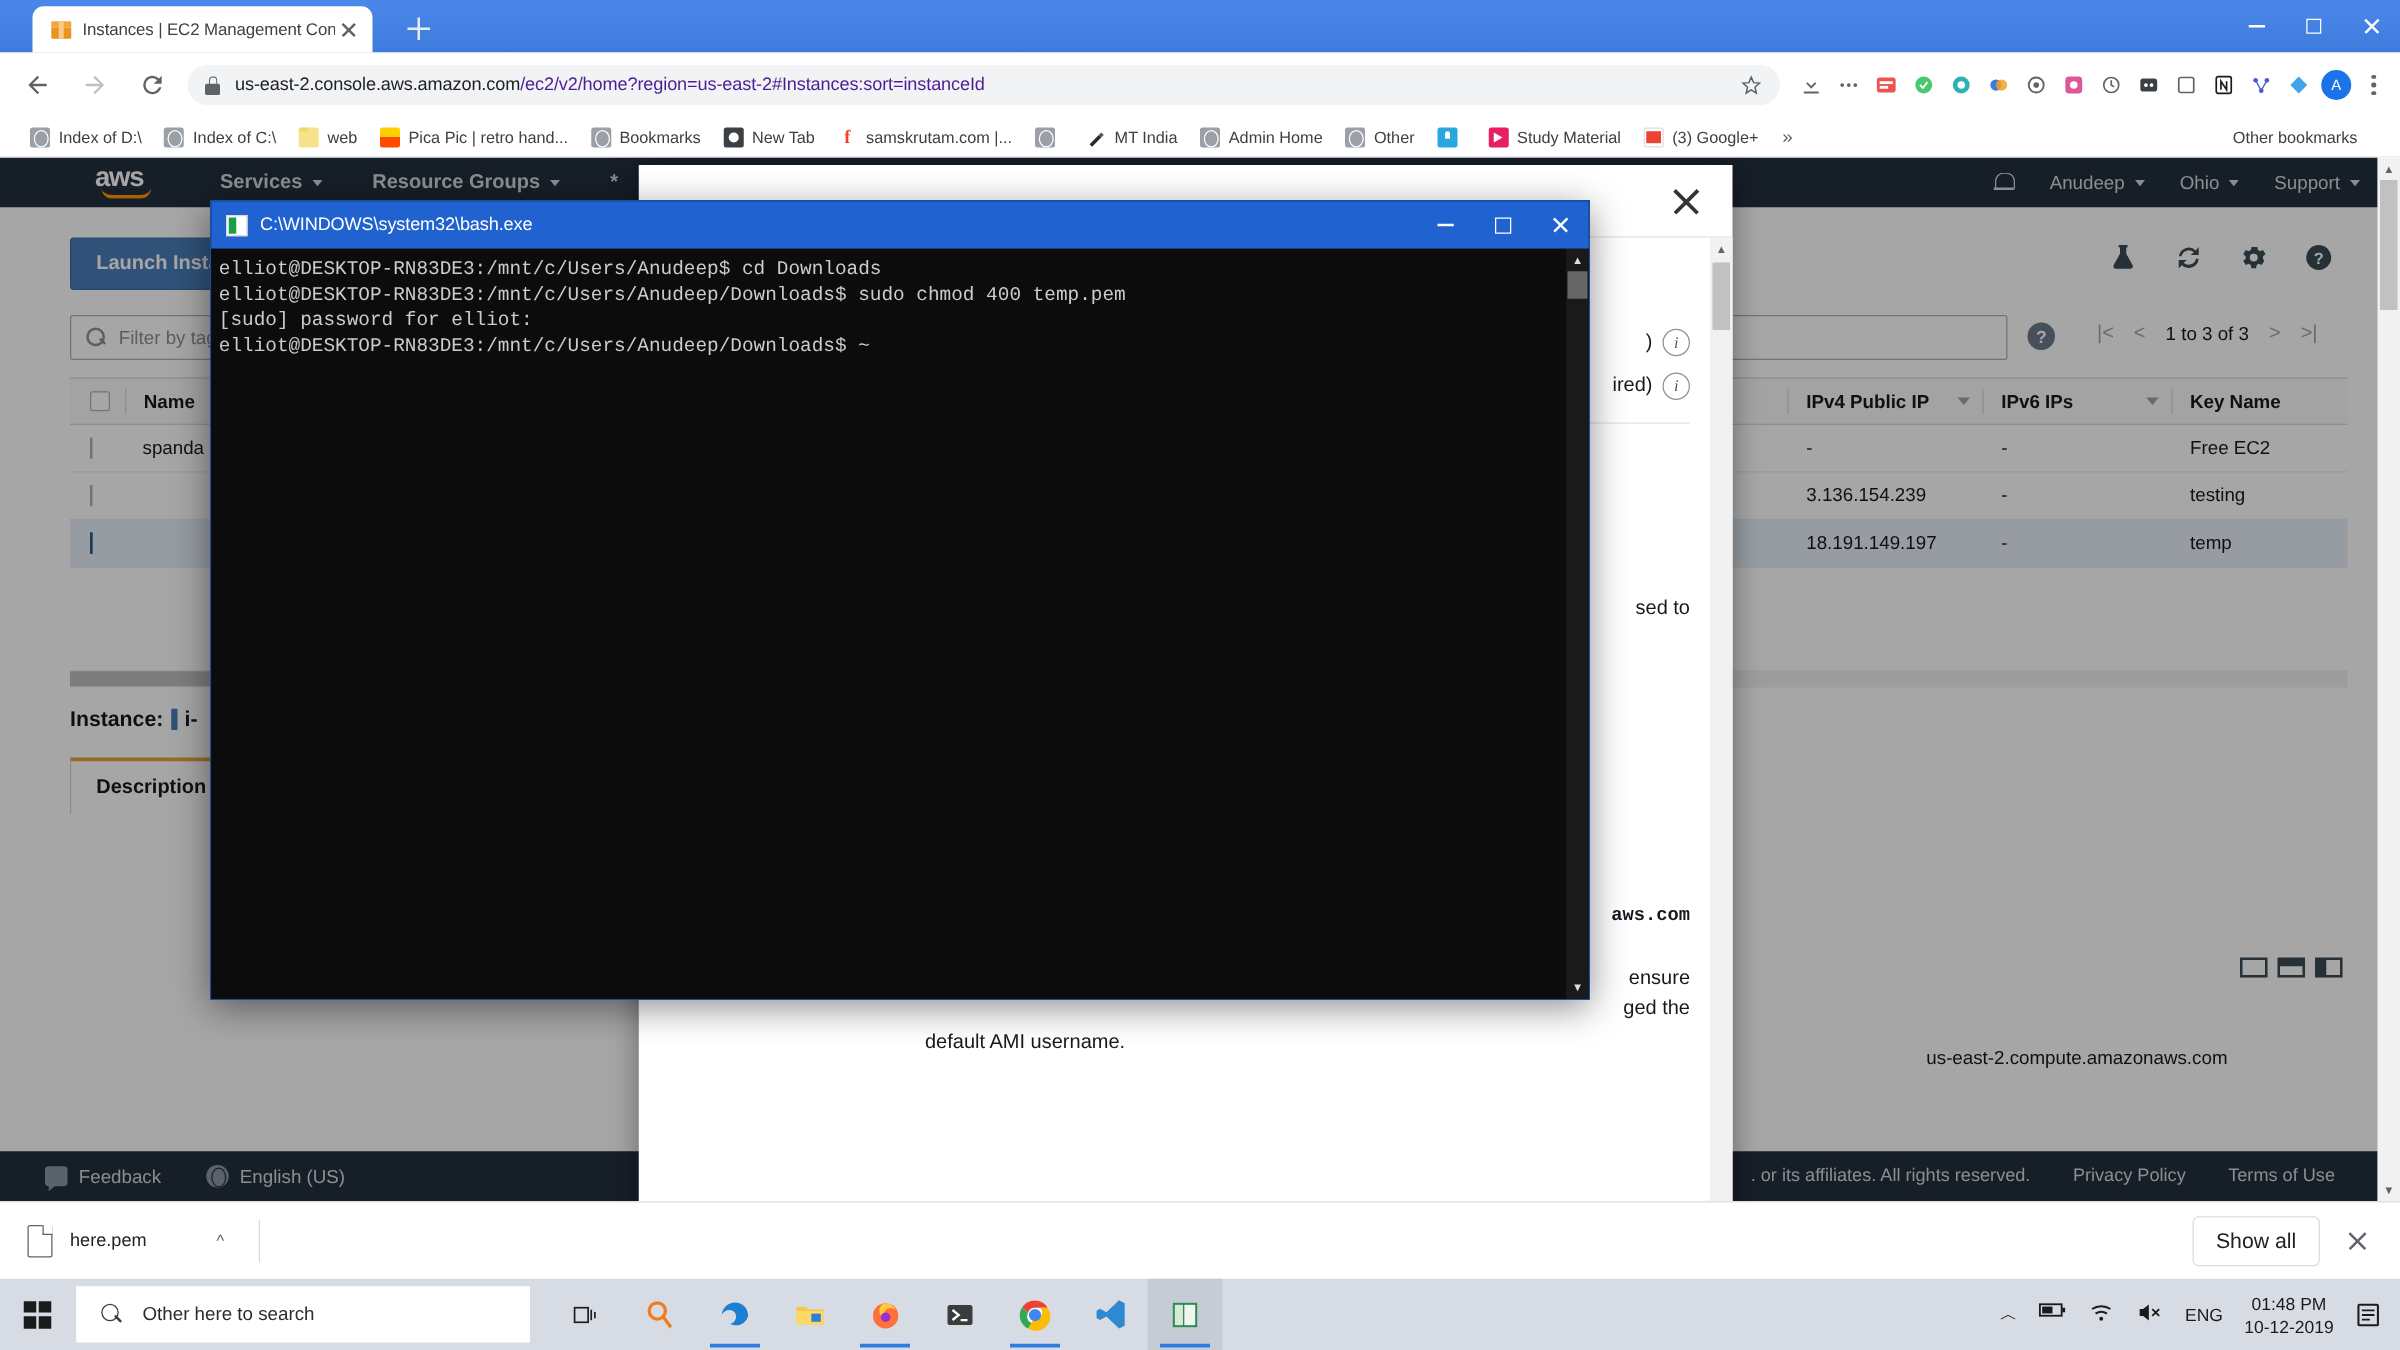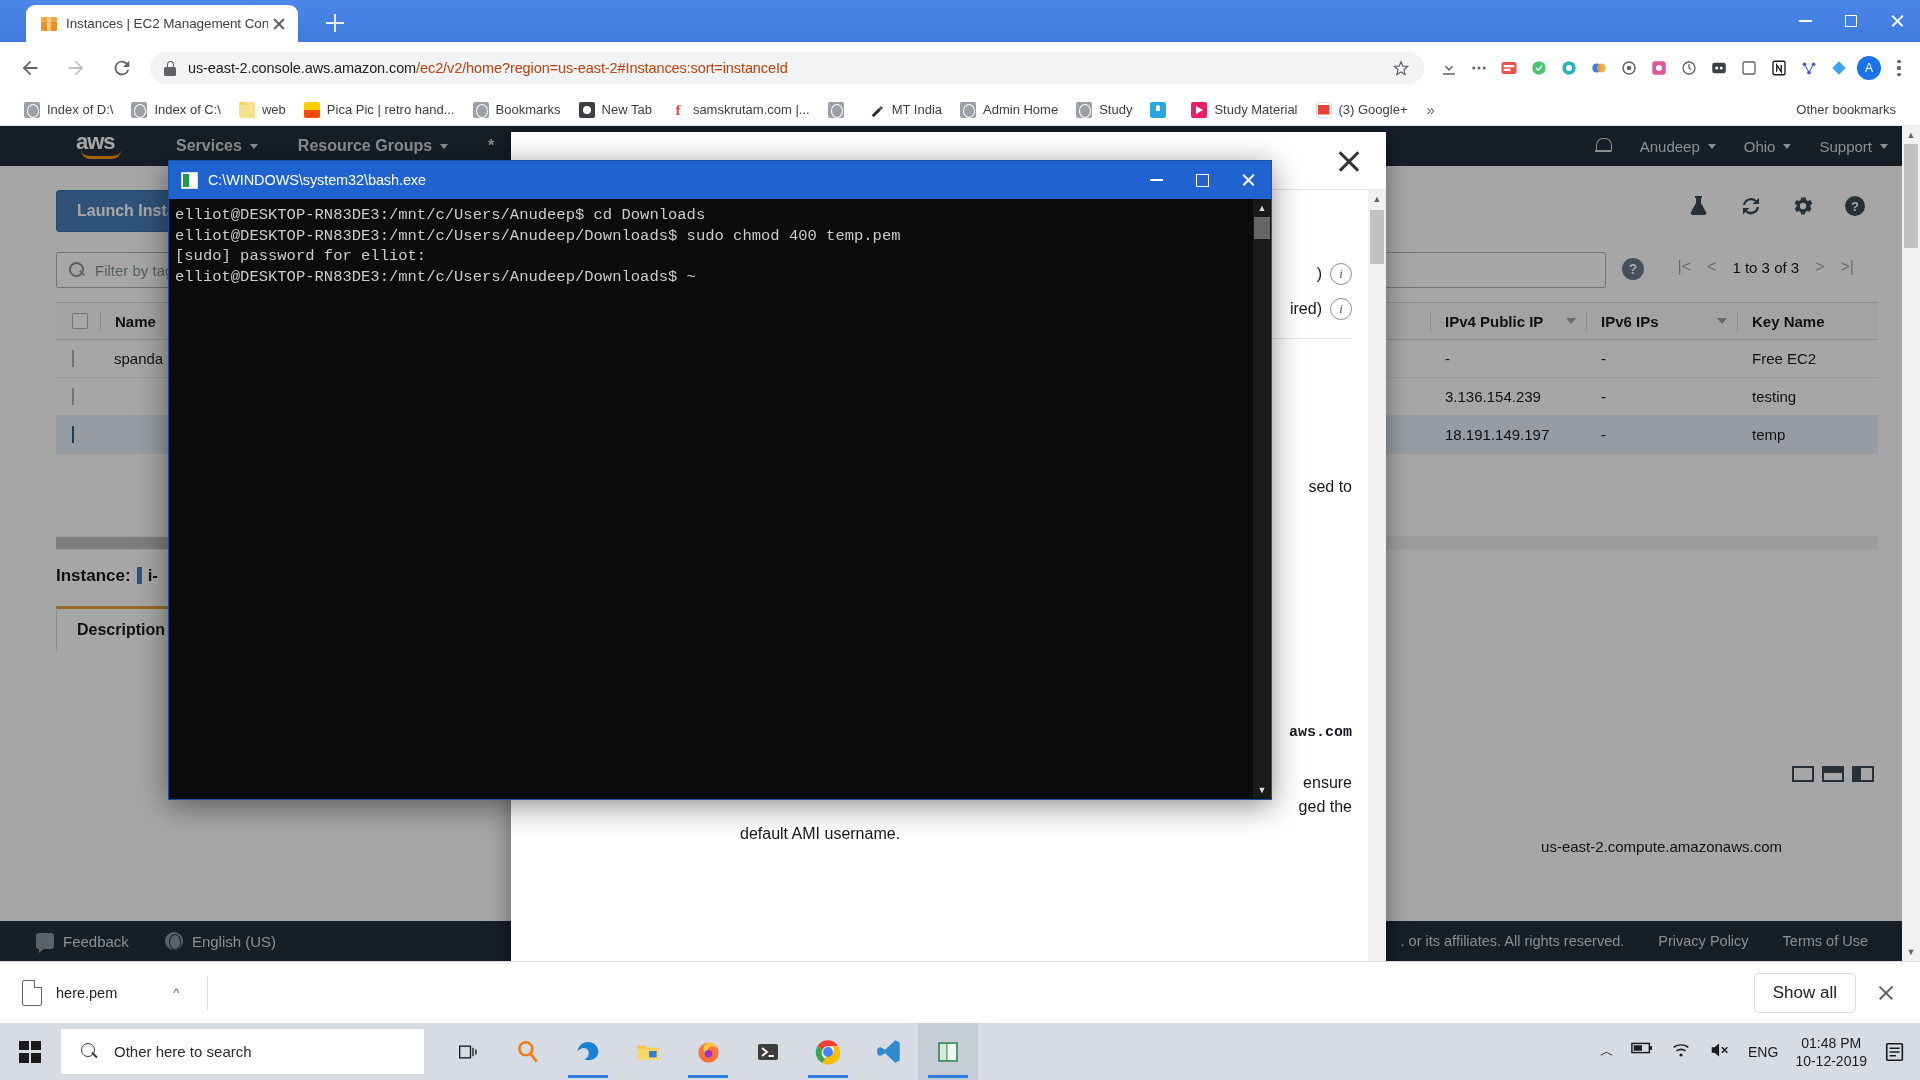--- a/index.html
+++ b/index.html
@@ -63,21 +63,21 @@
   .nav-btn:first-child { margin-left:10px; }
   .omnibox {
     flex:1; height:32px; background:#f1f3f4; border-radius:16px;
     margin:0 10px 0 8px; display:flex; align-items:center; padding:0 14px;
     position:relative;
   }
   .lock-icon { width:12px; height:15px; position:relative; margin-right:12px; flex:none;}
   .lock-icon .shackle { position:absolute; left:2.5px; top:0; width:7px; height:7px; border:1.7px solid #5f6368; border-bottom:none; border-radius:4px 4px 0 0;}
   .lock-icon .body { position:absolute; left:0; top:6px; width:12px; height:9px; background:#5f6368; border-radius:1.5px;}
   .url-text { font-size:14.5px; color:#202124; white-space:nowrap; overflow:hidden; letter-spacing:-0.1px; }
-  .url-text .dim { color:#c2410c; }
+  .url-text .dim { color:#4c1d95; }
   .star-icon { width:18px; height:18px; margin-left:auto; flex:none;}
   .tb-icons { display:flex; align-items:center; gap:0px; padding-right:6px; }
   .tb-ic { width:30px; height:30px; display:flex; align-items:center; justify-content:center; position:relative; flex:none;}
   .tb-ic svg { display:block; }
   .profile-av { width:24px; height:24px; border-radius:50%; background:#1a73e8; display:flex; align-items:center; justify-content:center; color:#fff; font-size:12px; }
   .menu-dots { display:flex; flex-direction:column; gap:3px; align-items:center;}
   .menu-dots i { width:3.2px; height:3.2px; border-radius:50%; background:#5f6368; display:block;}
 
   .bookmarks-bar {
     position:absolute; left:0; top:94px; width:1920px; height:32px;
@@ -98,21 +98,21 @@
   .bm-newtab::after{content:"";position:absolute;left:4px;top:4px;width:8px;height:8px;border-radius:50%;background:#fff;}
   .bm-sams { color:#ef4136; font-weight:bold; font-size:15px; text-align:center; line-height:16px; font-family:"Liberation Serif",serif;}
   .bm-mt { background:transparent;}
   .bm-tele { background:#29a8e0; border-radius:50%;}
   .bm-tele::after{content:"";position:absolute;left:6px;top:3px;width:4px;height:6px;background:#fff;border-radius:2px 2px 0 0;}
   .bm-study { background:#e91e63; border-radius:50%;}
   .bm-study::after{content:"";position:absolute;left:4.5px;top:4px;width:0;height:0;border-left:7px solid #fff;border-top:4px solid transparent;border-bottom:4px solid transparent;}
   .bm-gmail { background:#fff; border:1px solid #ddd;}
   .bm-gmail::after{content:"";position:absolute;left:1px;top:2px;width:12px;height:10px;background:#ea4335;clip-path:polygon(0 0,100% 0,100% 100%,0 100%);}
   .bm-overflow { font-size:15px; color:#5f6368; padding:0 9px; flex:none;}
-  .bm-other { margin-left:auto; margin-right:16px;}
+  .bm-other { margin-left:auto; margin-right:26px;}
 
   
   .page {
     position:absolute; left:0; top:126px; width:1920px; height:835px;
     background:#fff; overflow:hidden;
   }
   .aws-nav {
     position:absolute; left:0; top:0; width:1902px; height:40px;
     background:#232f3e; display:flex; align-items:center;
   }
@@ -483,21 +483,21 @@
             <path d="M15 9l3-3 3 3-3 3z" fill="#555"></path>
           </svg></span>
         <span>MT India</span>
       </div>
     <div class="bm">
         <span class="bmi bm-globe"></span>
         <span>Admin Home</span>
       </div>
     <div class="bm">
         <span class="bmi bm-globe"></span>
-        <span>Study</span>
+        <span>Other</span>
       </div>
     <div class="bm">
         <span class="bmi bm-tele"></span>
         <span></span>
       </div>
     <div class="bm">
         <span class="bmi bm-study"></span>
         <span>Study Material</span>
       </div>
     <div class="bm">

